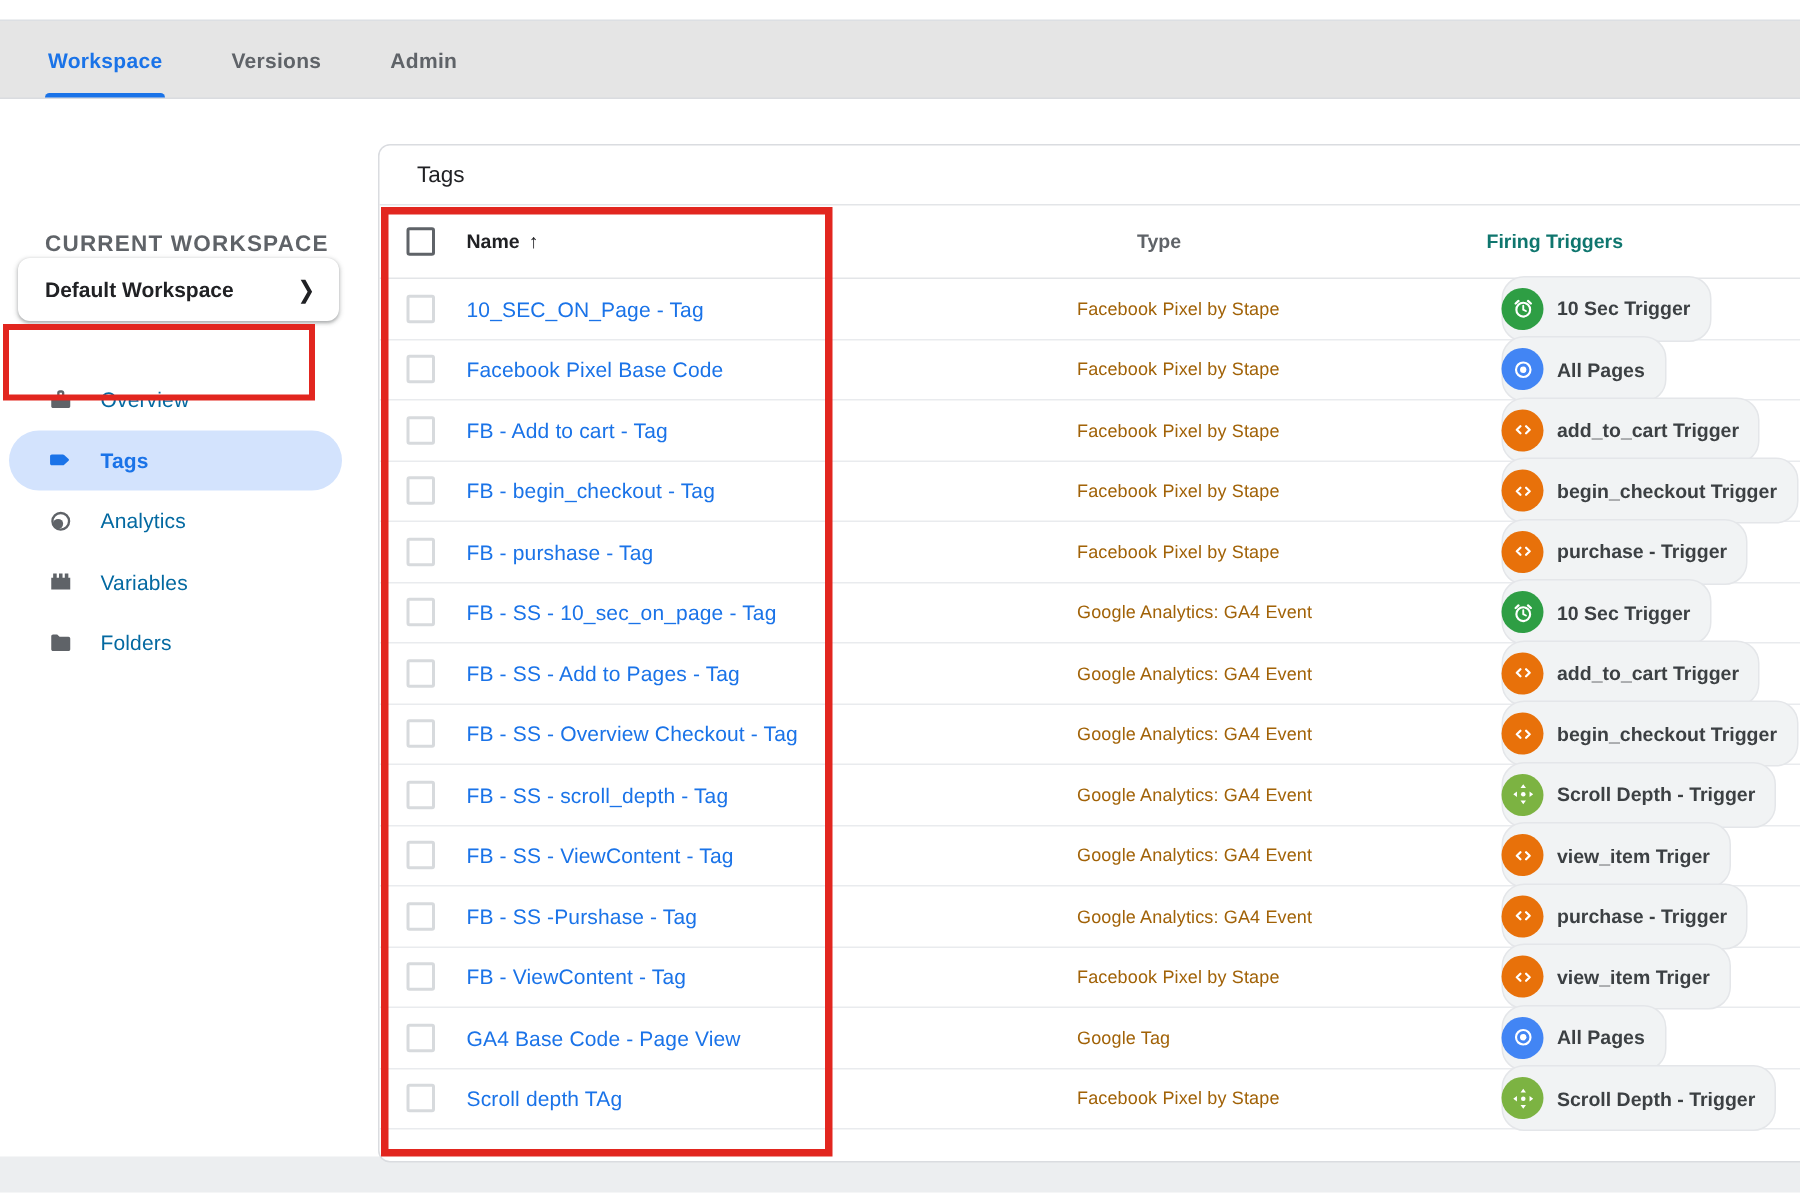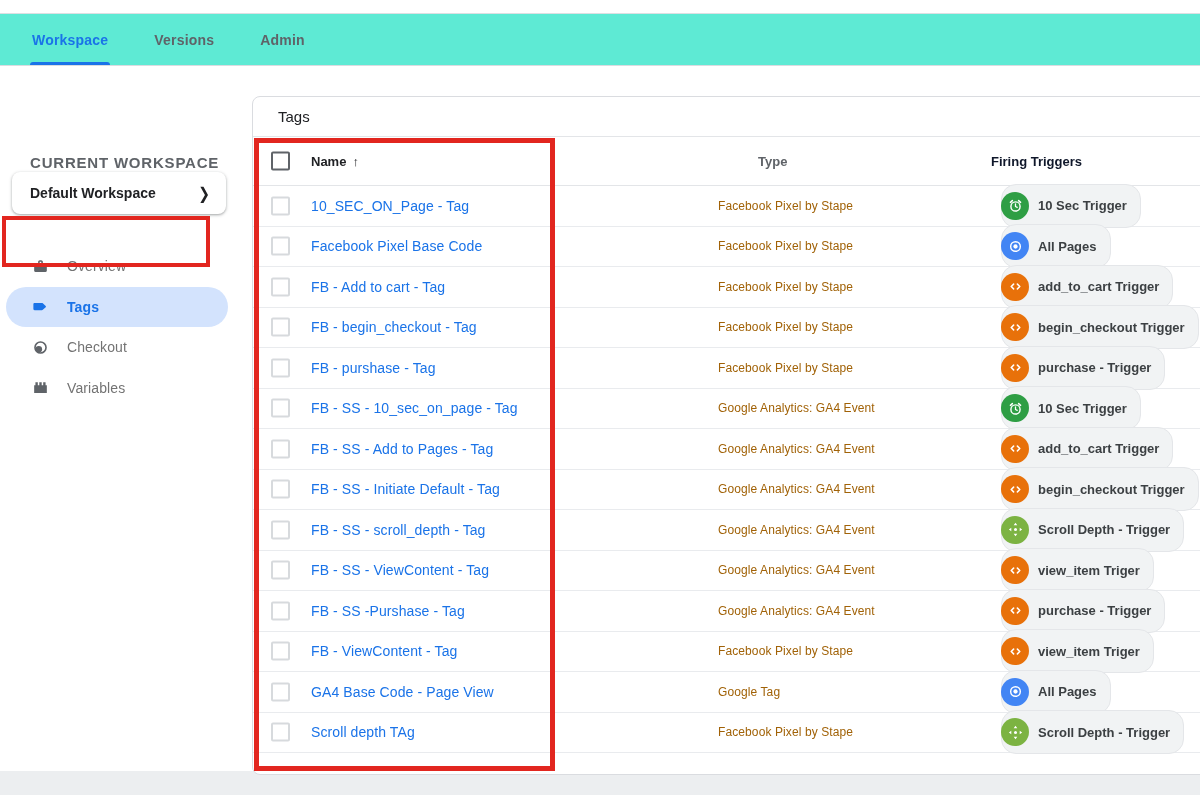--- a/index.html
+++ b/index.html
@@ -7,21 +7,21 @@
     width:1200px;height:800px;position:relative;overflow:hidden;
     background:#ffffff;
     font-family:"Liberation Sans","DejaVu Sans",sans-serif;
     -webkit-font-smoothing:antialiased;
   }
   
   .top-hairline{position:absolute;top:13px;left:0;width:1200px;height:1px;background:#dcdfe3;}
   .tabbar{
     position:absolute;top:14px;left:0;width:1200px;height:52px;
     display:flex;align-items:stretch;padding-left:30px;box-sizing:border-box;
-    border-bottom:1px solid #dadce0;background:#5eead4;
+    border-bottom:1px solid #dadce0;background:#e5e5e5;
   }
   .tab{
     position:relative;display:flex;align-items:center;
     font-size:14px;font-weight:700;color:#5f6368;
     padding:0 2px;margin-right:42px;cursor:pointer;letter-spacing:.2px;
   }
   .tab.active{color:var(--accent,#1a73e8);}
   .tab-underline{
     position:absolute;left:0;right:0;bottom:0;height:3px;
     background:var(--accent,#1a73e8);border-radius:3px 3px 0 0;
@@ -43,21 +43,21 @@
   .ws-chevron{font-size:14px;font-weight:700;color:#202124;transform:scaleY(1.15);}
   .nav{position:absolute;top:180px;left:0;width:252px;}
   .nav-item{
     height:40.5px;display:flex;align-items:center;cursor:pointer;
     margin:0 24px 0 6px;border-radius:20.25px;
   }
   .nav-item.selected{background:var(--pill,#d3e3fd);}
   .nav-ic{width:20px;height:20px;margin-left:24px;display:flex;align-items:center;justify-content:center;}
   .nav-ic svg{width:19px;height:19px;fill:#5f6368;}
   .nav-item.selected .nav-ic svg{fill:var(--accent,#1a73e8);}
-  .nav-label{margin-left:17px;font-size:14px;color:#737373;letter-spacing:.1px;}
+  .nav-label{margin-left:17px;font-size:14px;color:#0369a1;letter-spacing:.1px;}
   .nav-item.selected .nav-label{color:var(--accent,#1a73e8);font-weight:700;}
   
   .card{
     position:absolute;top:96px;left:252px;width:1000px;height:679px;
     background:#fff;border:1px solid #dadce0;border-radius:8px 8px 0 8px;
     box-sizing:border-box;
   }
   .card-title{
     height:39px;line-height:40px;padding-left:25px;
     font-size:15px;color:#202124;border-bottom:1px solid #e3e5e8;
@@ -67,21 +67,21 @@
   }
   .cbx{
     position:absolute;top:50%;transform:translateY(-50%);
     width:15px;height:15px;border-radius:2px;background:#fff;cursor:pointer;
   }
   .head-cbx{left:18px;border:2px solid #5f6368;}
   .row-cbx{left:18px;border:2px solid #d7dadd;}
   .th{position:absolute;top:50%;transform:translateY(-50%);font-size:13px;font-weight:700;}
   .th-name{left:58px;color:#202124;}
   .th-type{left:465px;color:#5f6368;margin-left:40px;}
-  .th-trig{left:738px;color:#0f172a;}
+  .th-trig{left:738px;color:#0f766e;}
   .sort-arrow{font-weight:400;color:#202124;margin-left:6px;font-size:13px;}
   .tbody{}
   .trow{position:relative;height:40.5px;border-bottom:1px solid #e9ebee;box-sizing:border-box;}
   .name-link{
     position:absolute;left:58px;top:50%;transform:translateY(-50%);
     font-size:14px;color:var(--accent,#1a73e8);text-decoration:none;cursor:pointer;letter-spacing:.1px;
   }
   .type-cell{
     position:absolute;left:465px;top:50%;transform:translateY(-50%);
     font-size:12px;color:#a16207;letter-spacing:.1px;
@@ -148,29 +148,37 @@
       </span>
       <span class="nav-label">Tags</span>
     </div>
     <div class="nav-item">
       <span class="nav-ic">
         <svg viewBox="0 0 24 24">
             <path d="M12 4a8 8 0 1 0 0 16 8 8 0 0 0 0-16zm0 2a6 6 0 1 1 0 12 6 6 0 0 1 0-12z"></path>
             <circle cx="9.8" cy="14.2" r="4.2"></circle>
           </svg>
       </span>
-      <span class="nav-label">Checkout</span>
+      <span class="nav-label">Analytics</span>
     </div>
     <div class="nav-item">
       <span class="nav-ic">
         <svg viewBox="0 0 24 24">
             <path d="M4 19V9h1.6V5.5h3V9h1.9V5.5h3V9h1.9V5.5h3V9H20v10H4z"></path>
           </svg>
       </span>
       <span class="nav-label">Variables</span>
+    </div>
+    <div class="nav-item">
+      <span class="nav-ic">
+        <svg viewBox="0 0 24 24">
+            <path d="M4 6.5C4 5.7 4.7 5 5.5 5H9l2 2h7.5c.8 0 1.5.7 1.5 1.5v9c0 .8-.7 1.5-1.5 1.5h-13C4.7 19 4 18.3 4 17.5v-11z"></path>
+          </svg>
+      </span>
+      <span class="nav-label">Folders</span>
     </div>
   </div>
 </div>
 
 <div class="bottom-band"></div>
 
 <div class="card">
   <div class="card-title">Tags</div>
   <div class="thead">
     <span class="cbx head-cbx"></span>
@@ -277,21 +285,21 @@
             <svg viewBox="0 0 24 24">
               <path d="M9.6 9L6.6 12l3 3M14.4 9l3 3-3 3" fill="none" stroke="#fff" stroke-width="1.9" stroke-linecap="round" stroke-linejoin="round"></path>
             </svg>
           </span>
       <span class="badge-label">add_to_cart Trigger</span>
     </span>
   </div>
 
   <div class="trow">
     <span class="cbx row-cbx"></span>
-    <a class="name-link">FB - SS - Initiate Default - Tag</a>
+    <a class="name-link">FB - SS - Overview Checkout - Tag</a>
     <span class="type-cell">Google Analytics: GA4 Event</span>
     <span class="badge">
       <span class="badge-ic" style="background: rgb(232, 113, 10);">
             <svg viewBox="0 0 24 24">
               <path d="M9.6 9L6.6 12l3 3M14.4 9l3 3-3 3" fill="none" stroke="#fff" stroke-width="1.9" stroke-linecap="round" stroke-linejoin="round"></path>
             </svg>
           </span>
       <span class="badge-label">begin_checkout Trigger</span>
     </span>
   </div>

